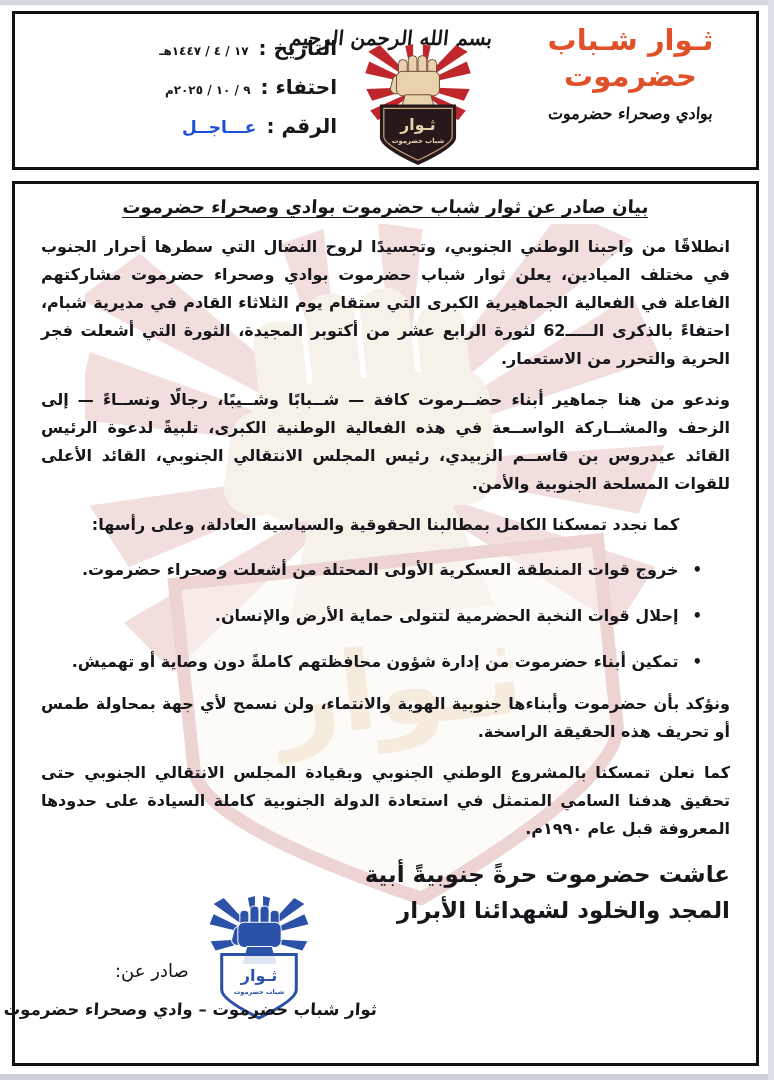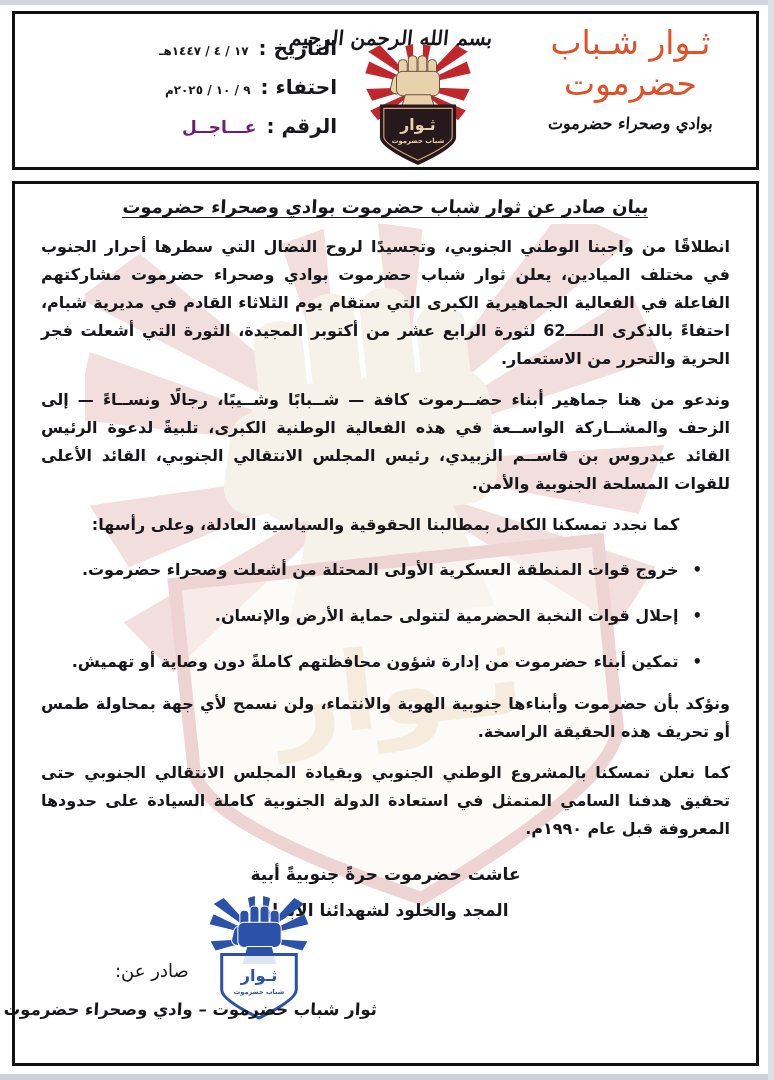--- a/index.html
+++ b/index.html
@@ -6,51 +6,51 @@
   .page{position:relative;width:774px;height:1080px;background:#ffffff;overflow:hidden;
         font-family:"DejaVu Sans",sans-serif;color:#17161a;}
   .edge-top{position:absolute;left:0;top:0;width:774px;height:5px;background:#d3d6dd;}
   .edge-bottom{position:absolute;left:0;top:1074px;width:774px;height:6px;background:#cdd0d8;}
   .edge-right{position:absolute;left:768px;top:0;width:6px;height:1080px;background:#dde0e6;}
 
   
   .header-box{position:absolute;left:12px;top:11px;width:741px;height:153px;
               border:3px solid #111;background:#fff;}
   .brand{position:absolute;right:18px;top:8px;width:215px;text-align:center;}
-  .brand-main{color:#e0512a;font-weight:normal;font-size:33px;line-height:1.25;letter-spacing:-1px;}
+  .brand-main{color:#e0512a;font-weight:bold;font-size:29px;line-height:1.25;letter-spacing:-1px;}
   .brand-sub{margin-top:9px;color:#141318;font-weight:bold;font-size:16px;
              font-family:"DejaVu Serif",serif;transform:skewX(-4deg);}
   .bismillah{position:absolute;right:250px;top:12px;width:230px;text-align:center;
              font-family:"DejaVu Serif",serif;font-weight:bold;font-size:20px;
              transform:skewX(-6deg);letter-spacing:-1px;}
   .org-logo{position:absolute;right:300px;top:44px;width:112px;height:124px;z-index:5;}
   .meta{position:absolute;left:22px;top:22px;width:300px;}
   .meta-row{display:flex;flex-direction:row;justify-content:flex-start;align-items:baseline;
             margin-bottom:15px;gap:10px;}
   .meta-label{font-weight:bold;font-size:20px;white-space:nowrap;}
   .meta-value{font-weight:bold;font-size:12px;white-space:nowrap;letter-spacing:1px;}
-  .meta-value.urgent{color:#701a75;font-size:17px;margin-left:48px;}
+  .meta-value.urgent{color:#1d4ed8;font-size:17px;margin-left:48px;}
 
   
   .body-box{position:absolute;left:12px;top:181px;width:741px;height:879px;
             border:3px solid #111;background:#fff;}
   .watermark{position:absolute;left:70px;top:40px;width:600px;height:800px;opacity:.30;
              pointer-events:none;}
   .content{position:absolute;inset:0;padding:10px 26px 0 26px;}
   .stmt-title{text-align:center;font-weight:bold;font-size:18px;line-height:26px;
               text-decoration:underline;text-underline-offset:4px;margin-bottom:13px;
               transform:skewX(-3deg);}
   .para{font-weight:bold;font-size:16px;line-height:28px;text-align:justify;
         margin:0 0 13px 0;}
   .para.single{text-align:center;}
   .bullet-list{margin:3px 0 6px 0;}
   .bullet-item{display:flex;gap:14px;align-items:flex-start;padding-right:28px;
                margin-bottom:10px;font-weight:bold;font-size:16px;line-height:36px;}
   .bullet-dot{font-size:15px;line-height:36px;}
-  .closing{text-align:center;font-weight:bold;font-size:17px;line-height:36px;}
+  .closing{font-weight:bold;font-size:23px;line-height:36px;}
 
   .signature{position:absolute;left:14px;top:706px;width:380px;height:170px;}
   .stamp{position:absolute;left:172px;top:4px;width:116px;height:128px;}
   .issued-label{position:absolute;left:86px;top:70px;font-weight:normal;font-size:18px;z-index:6;}
   .issued-line{position:absolute;left:18px;top:110px;width:330px;text-align:center;
                font-weight:bold;font-size:16.5px;white-space:nowrap;transform:skewX(-3deg);}
 </style>
 </head>
 <body>
 

